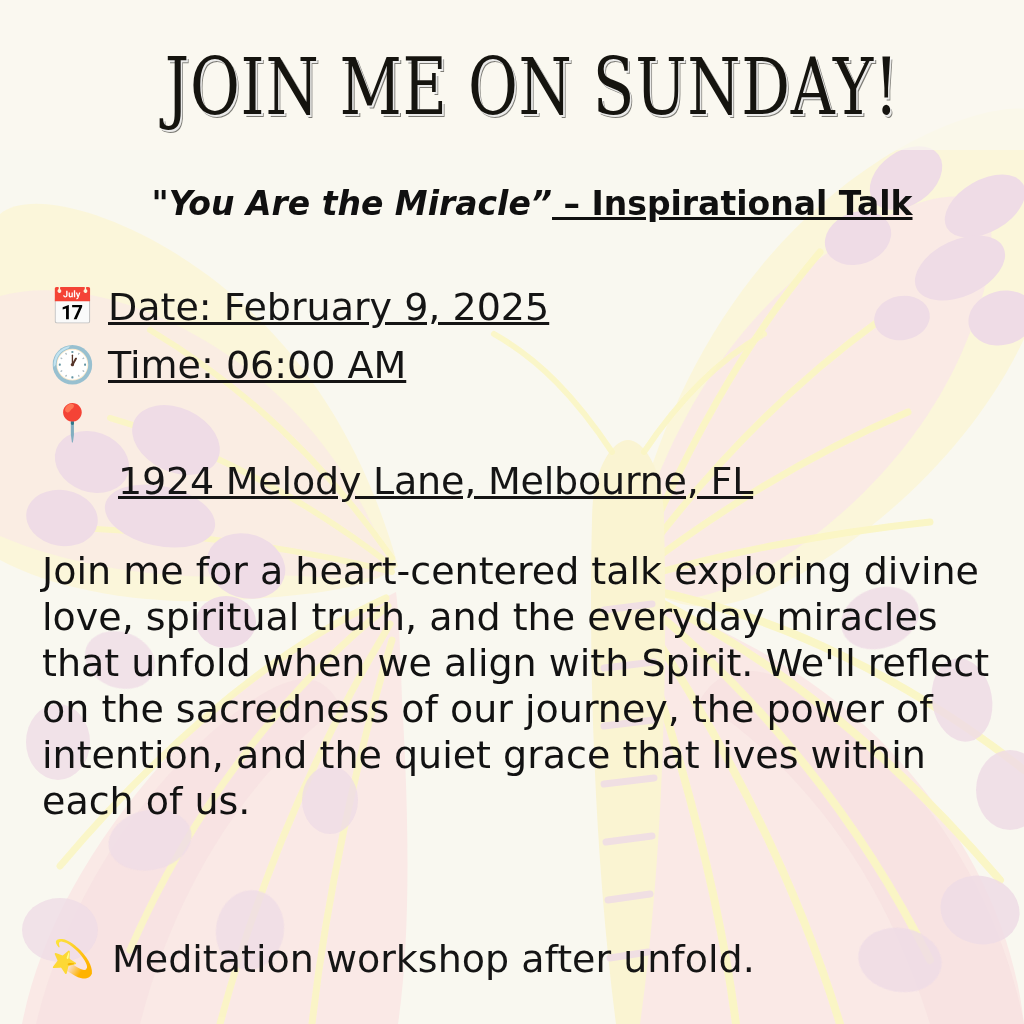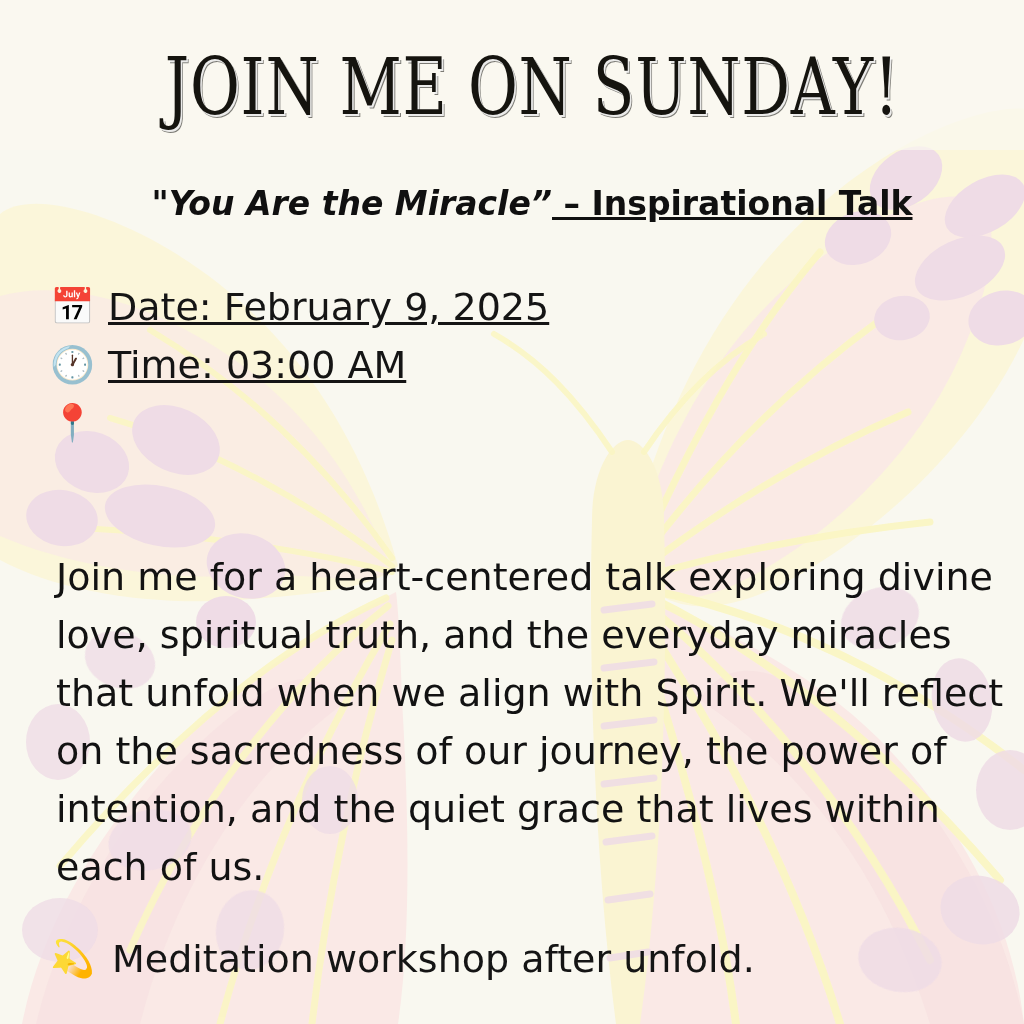--- a/index.html
+++ b/index.html
@@ -109,25 +109,25 @@
   }
   .detail-line.cont {
     padding-left: 68px;
   }
   .detail-line.loc .detail-text {
     letter-spacing: -0.2px;
   }
 
   .body-copy {
     position: absolute;
-    left: 36px;
+    left: 22px;
     top: 548px;
     width: 960px;
     font-size: 38px;
-    line-height: 58px;
+    line-height: 46px;
     color: #121212;
     text-align: left;
   }
 
   .footer-line {
     position: absolute;
     left: 30px;
     top: 930px;
     width: 975px;
     display: flex;
@@ -258,27 +258,30 @@
 
     <div class="details">
 
       <div class="detail-line">
         <span class="detail-emoji">📅</span>
         <span class="detail-text">Date: February 9, 2025</span>
       </div>
 
       <div class="detail-line">
         <span class="detail-emoji">🕐</span>
-        <span class="detail-text">Time: 03:00 AM</span>
+        <span class="detail-text">Time: 06:00 AM</span>
       </div>
 
       <div class="detail-line loc">
         <span class="detail-emoji">📍</span>
       </div>
 
+      <div class="detail-line cont loc">
+        <span class="detail-text">1924 Melody Lane, Melbourne, FL</span>
+      </div>
 
     </div>
 
     <div class="body-copy">Join me for a heart-centered talk exploring divine love, spiritual truth, and the everyday miracles that unfold when we align with Spirit. We'll reflect on the sacredness of our journey, the power of intention, and the quiet grace that lives within each of us.</div>
 
     <div class="footer-line">
       <span class="footer-emoji">💫</span>
       <span>Meditation workshop after unfold.</span>
     </div>
 

